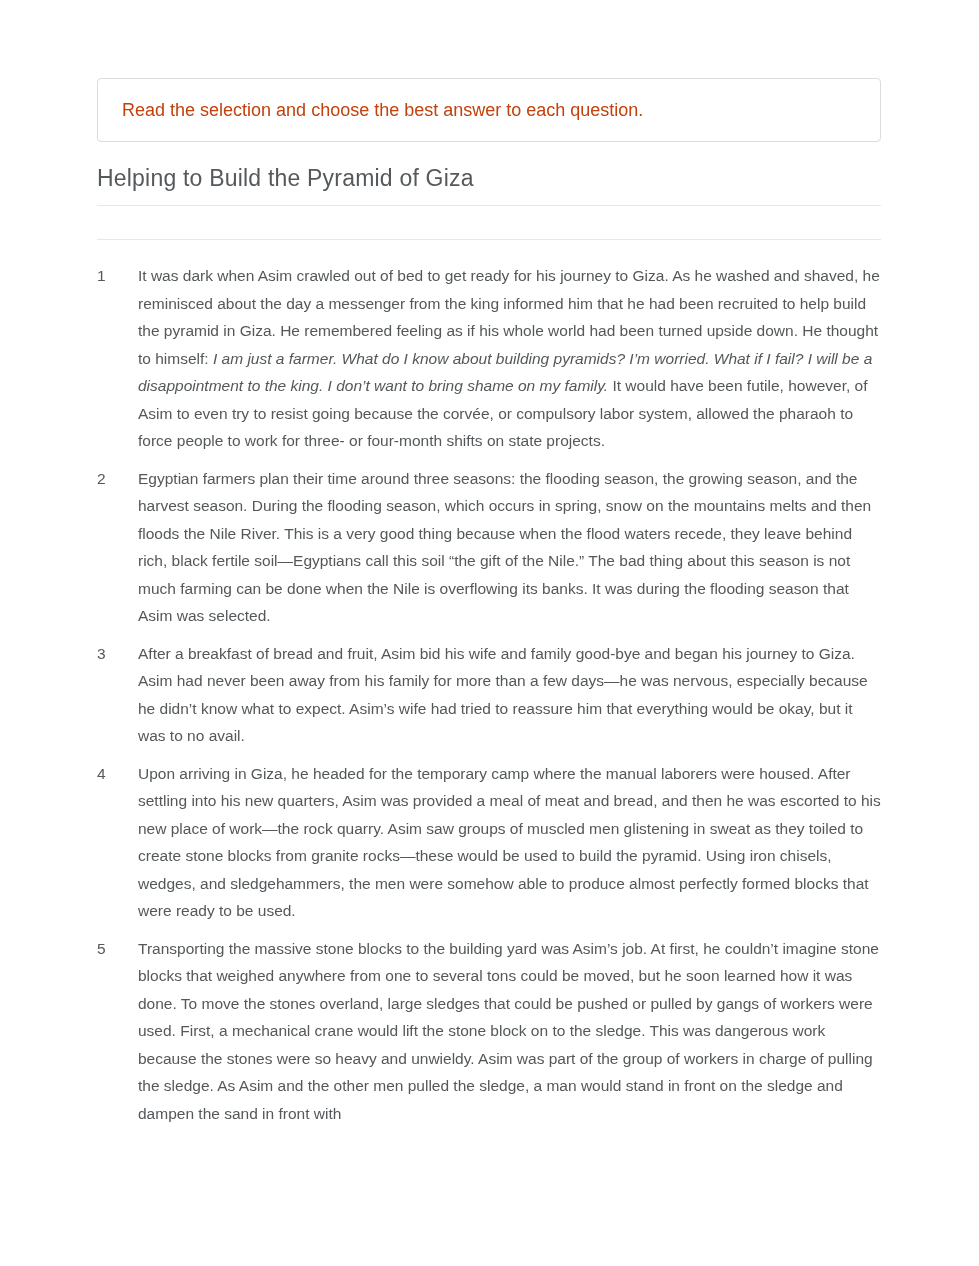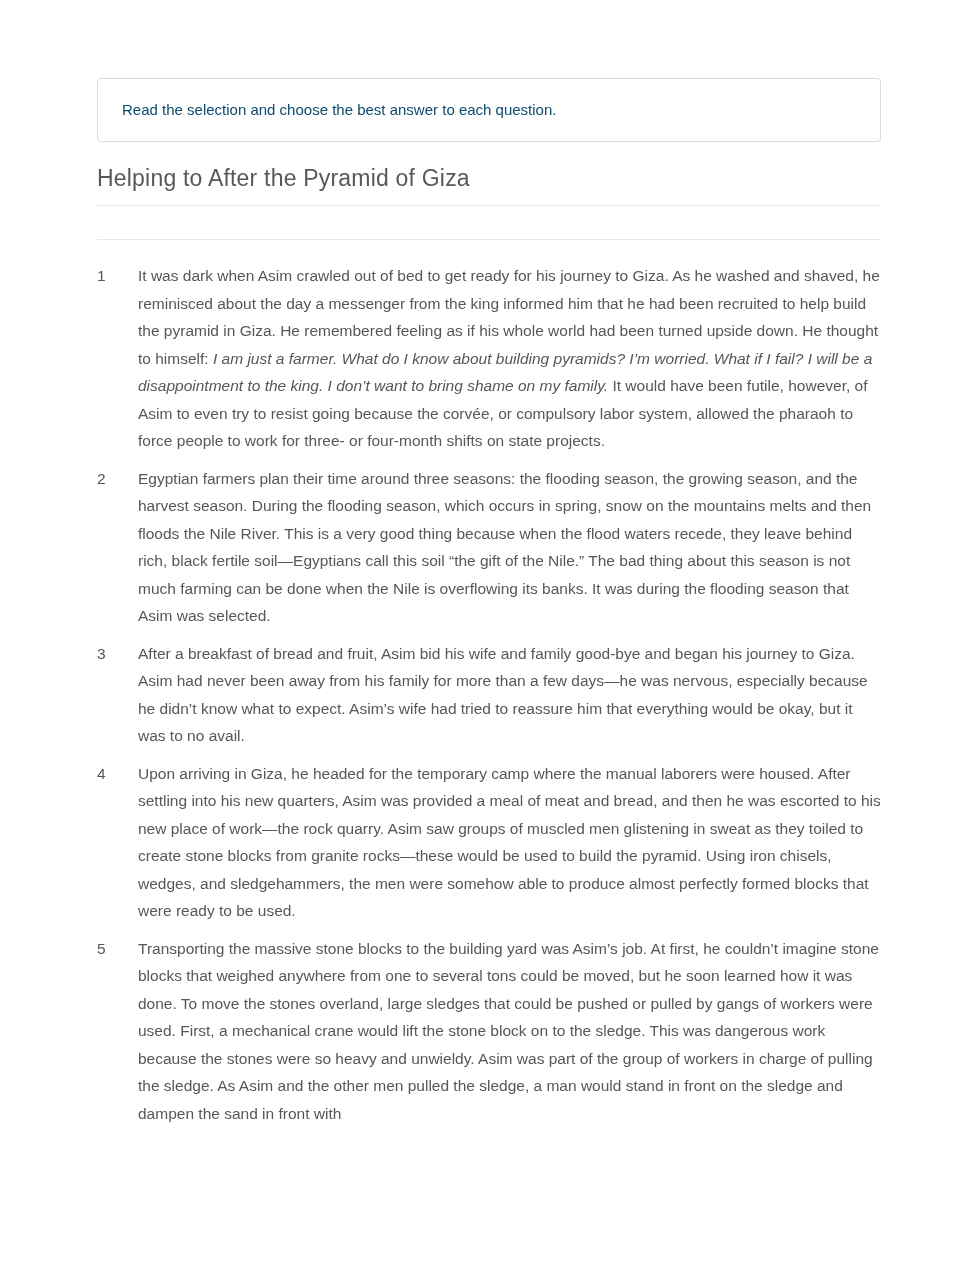--- a/index.html
+++ b/index.html
@@ -14,22 +14,22 @@
   .page {
     padding: 78px 98px 0 97px;
   }
   .instruction-box {
     border: 1px solid #dcdcdc;
     border-radius: 4px;
     padding: 21px 24px;
     background: #ffffff;
   }
   .instruction-text {
-    color: #0c4a6e;
-    font-size: 15px;
+    color: #c2410c;
+    font-size: 18px;
     line-height: 20px;
   }
   .passage-title {
     margin-top: 22px;
     font-size: 23px;
     font-weight: 300;
     letter-spacing: 0.2px;
     color: #55595c;
     line-height: 28px;
   }
@@ -63,21 +63,21 @@
 </style>
 </head>
 <body>
 
 <div class="page">
 
   <div class="instruction-box">
     <p class="instruction-text">Read the selection and choose the best answer to each question.</p>
   </div>
 
-  <h1 class="passage-title">Helping to After the Pyramid of Giza</h1>
+  <h1 class="passage-title">Helping to Build the Pyramid of Giza</h1>
 
   <hr class="rule rule-title">
   <hr class="rule rule-second">
 
   <div class="passage-body" id="paragraphs">
       <div class="paragraph">
         <div class="para-num">1</div>
         <div class="para-body"><span>It was dark when Asim crawled out of bed to get ready for his journey to Giza. As he washed and shaved, he reminisced about the day a messenger from the king informed him that he had been recruited to help build the pyramid in Giza. He remembered feeling as if his whole world had been turned upside down. He thought to himself: </span><em>I am just a farmer. What do I know about building pyramids? I’m worried. What if I fail? I will be a disappointment to the king. I don’t want to bring shame on my family.</em><span> It would have been futile, however, of Asim to even try to resist going because the corvée, or compulsory labor system, allowed the pharaoh to force people to work for three- or four-month shifts on state projects.</span></div>
       </div>
       <div class="paragraph">

